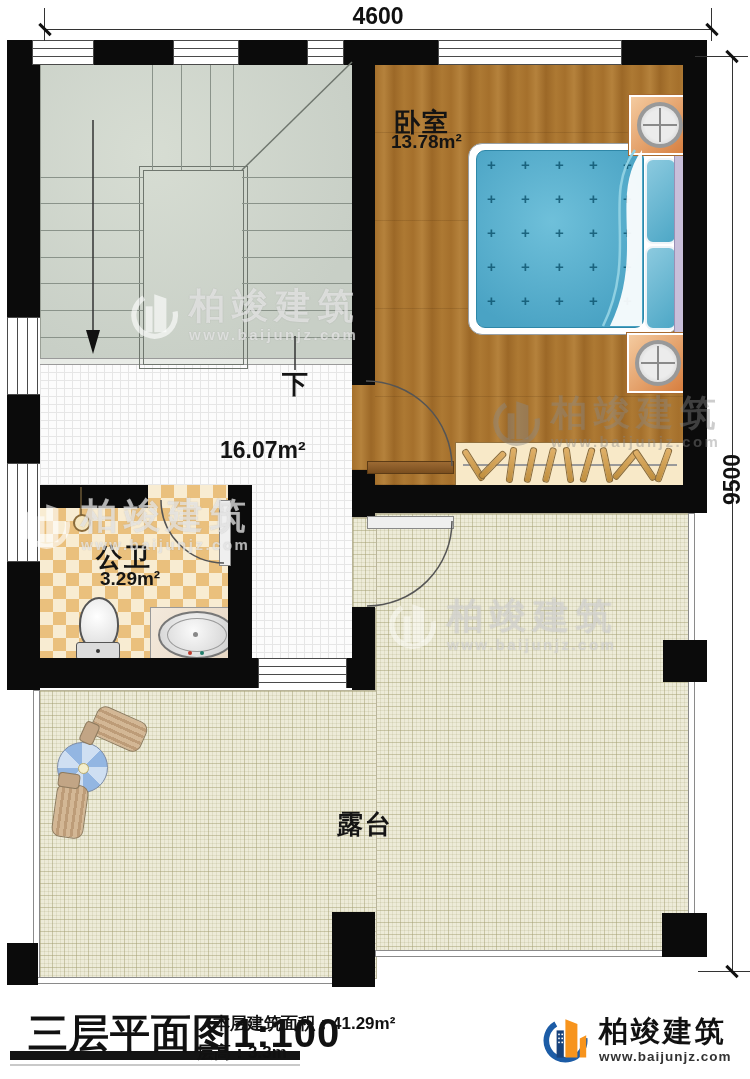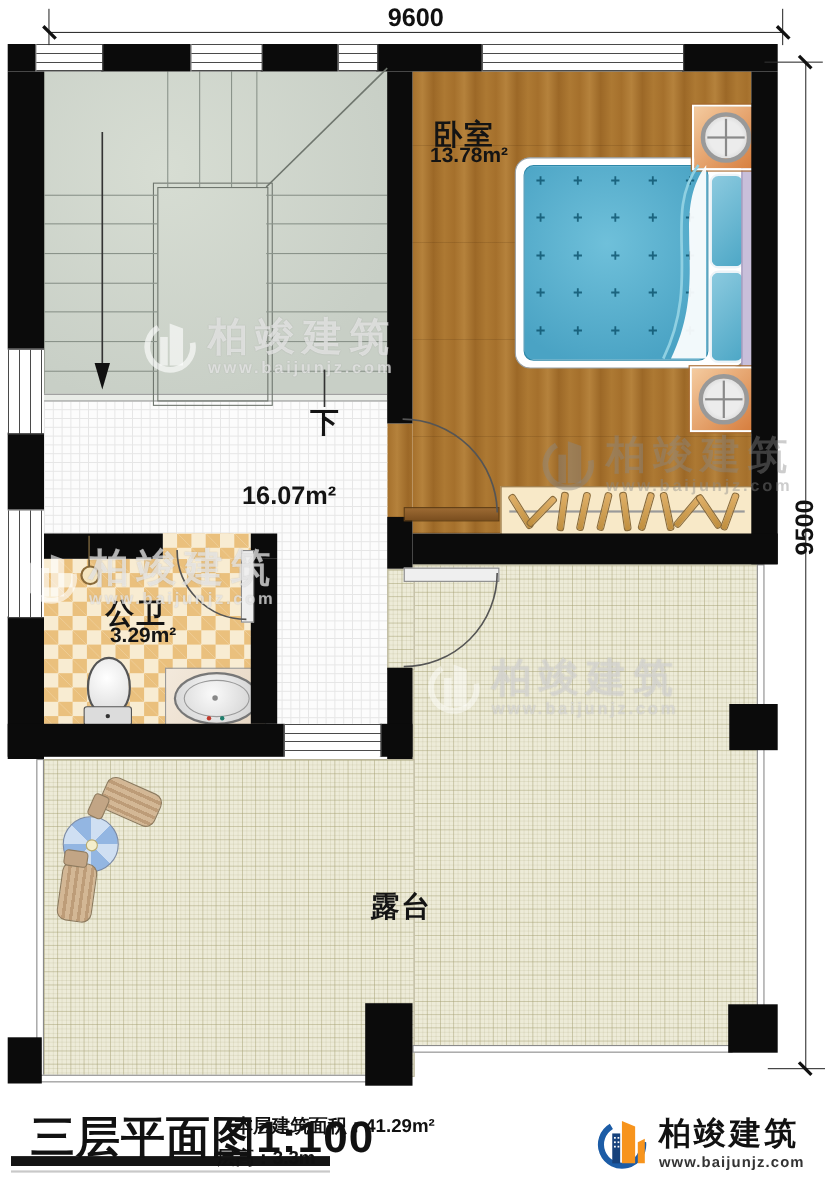--- a/index.html
+++ b/index.html
@@ -224,21 +224,21 @@
   <div class="label" style="left:220px;top:437px;font-size:23px;">16.07m²</div>
   <div class="label room-name" style="left:96px;top:540px;">公卫</div>
   <div class="label room-area" style="left:100px;top:568px;">3.29m²</div>
   <div class="label room-name" style="left:337px;top:807px;">露台</div>
 
   <div class="dim-line" style="left:45px;top:29px;width:667px;height:1px;"></div>
   <div class="dim-line" style="left:44px;top:8px;width:1px;height:33px;"></div>
   <div class="dim-line" style="left:711px;top:8px;width:1px;height:33px;"></div>
   <div class="tick" style="left:37px;top:28px;"></div>
   <div class="tick" style="left:704px;top:28px;"></div>
-  <div class="dim-text" style="left:338px;top:3px;width:80px;">9600</div>
+  <div class="dim-text" style="left:338px;top:3px;width:80px;">4600</div>
 
   <div class="dim-line" style="left:732px;top:57px;width:1px;height:915px;"></div>
   <div class="dim-line" style="left:695px;top:56px;width:53px;height:1px;"></div>
   <div class="dim-line" style="left:698px;top:971px;width:52px;height:1px;"></div>
   <div class="tick" style="left:724px;top:55px;"></div>
   <div class="tick" style="left:724px;top:970px;"></div>
   <div class="dim-text" style="left:692px;top:466px;width:80px;transform:rotate(-90deg);">9500</div>
 
   <div class="wm" style="left:130px;top:287px;">
     <svg width="52" height="56" viewBox="0 0 60 64">

